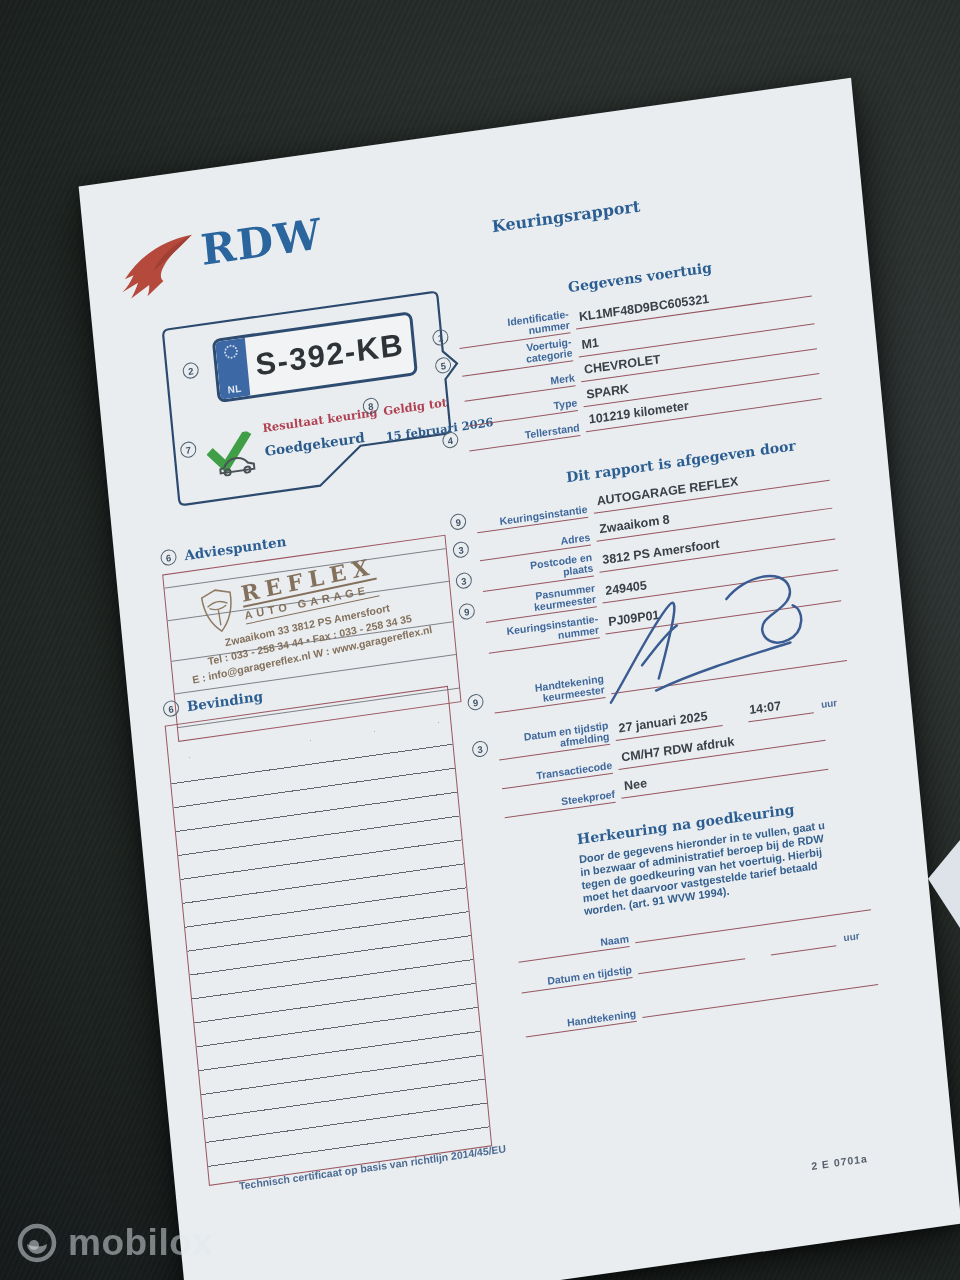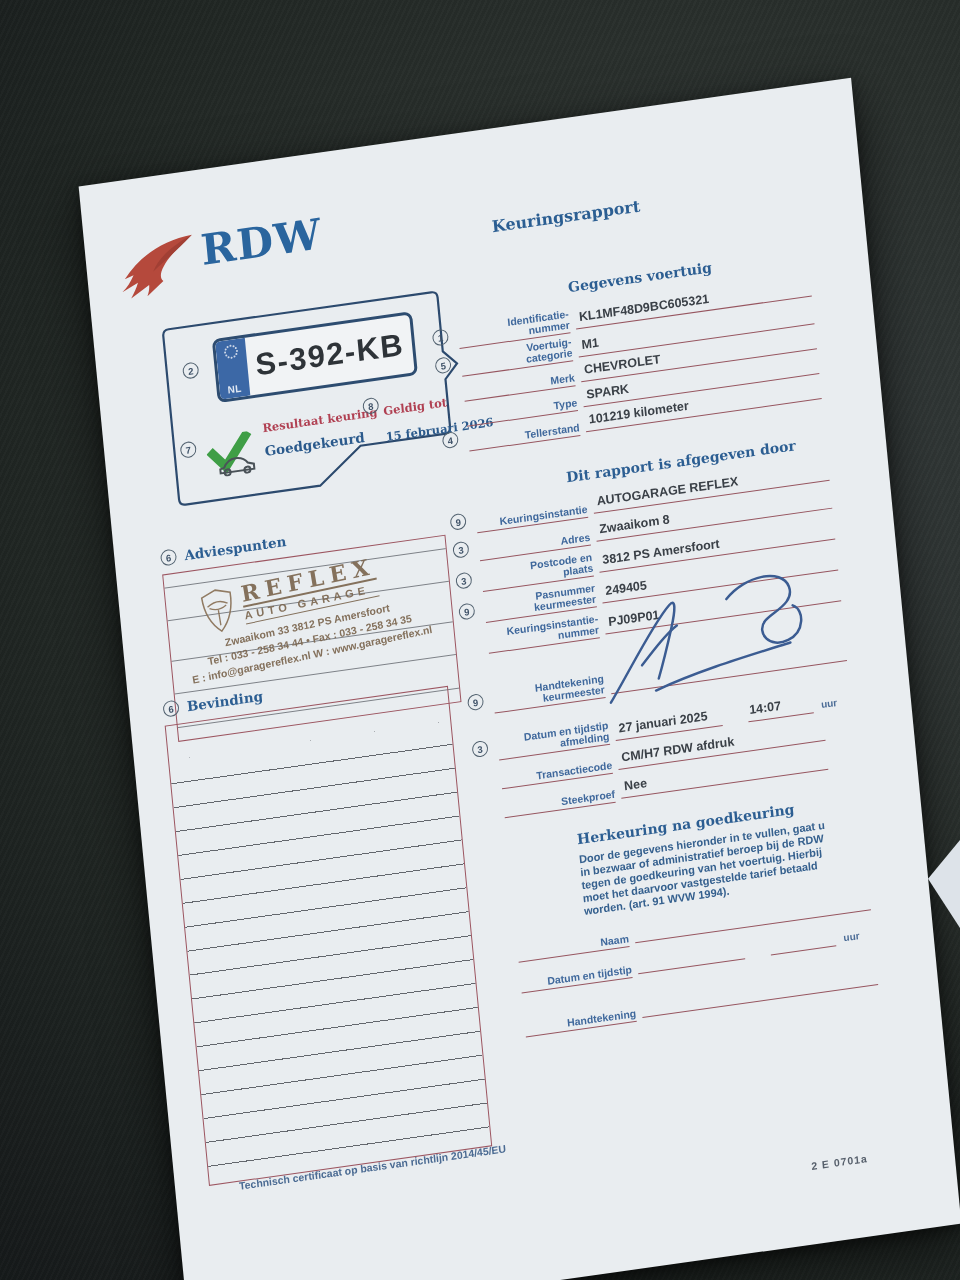--- a/index.html
+++ b/index.html
@@ -314,13 +314,21 @@
         </div>
       </div>
     </div>
 
     <div class="cert">Technisch certificaat op basis van richtlijn 2014/45/EU</div>
     <div class="form-code">2 E 0701a</div>
   </div>
 
   <div class="side-paper"></div>
 
+  <div class="watermark">
+    <svg width="42" height="42" viewBox="0 0 42 42">
+      <circle cx="21" cy="21" r="17" fill="none" stroke="rgba(226,232,238,0.5)" stroke-width="4.5"></circle>
+      <path d="M11 22 a10 10 0 0 0 20 0 a13 7 0 0 1 -20 0 Z" fill="rgba(226,232,238,0.5)"></path>
+      <circle cx="18" cy="23" r="5" fill="rgba(226,232,238,0.5)"></circle>
+    </svg>
+    <span class="watermark-text">mobilox</span>
+  </div>
 </div>
 
 </body></html>

